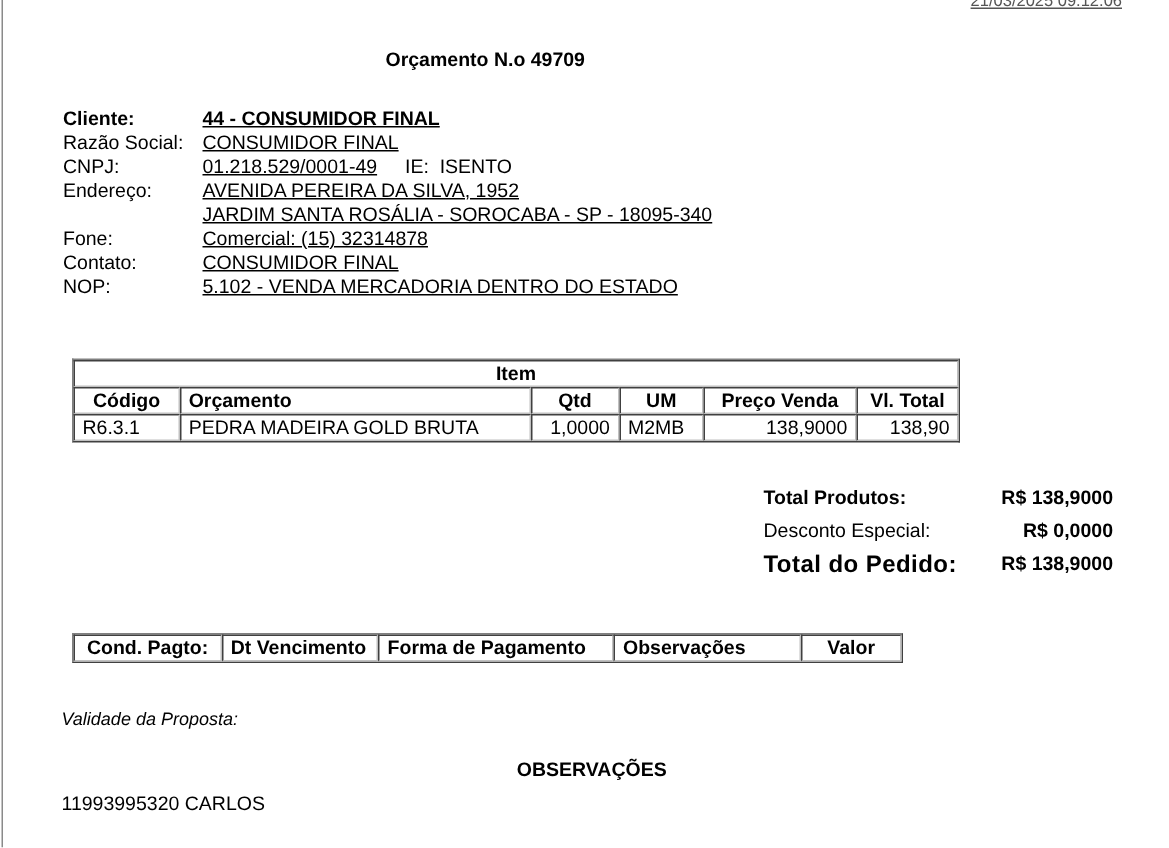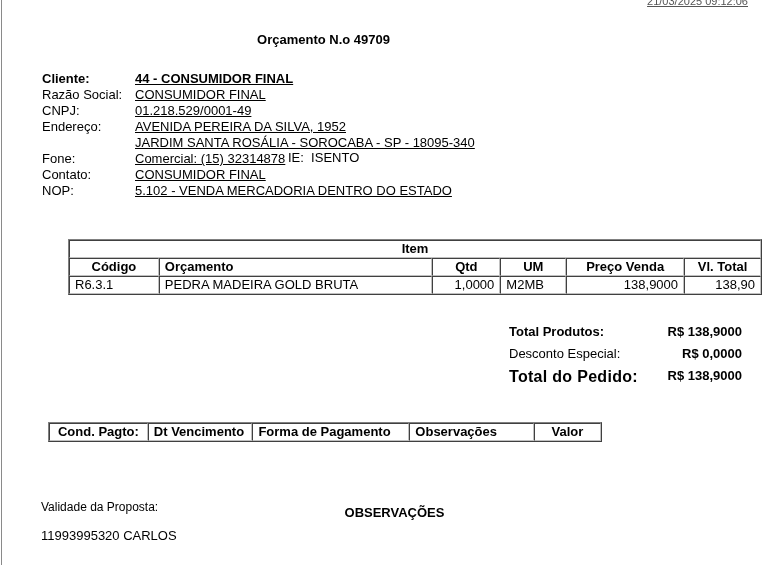--- a/index.html
+++ b/index.html
@@ -13,48 +13,48 @@
     text-decoration: underline;
   }
   .title {
     position: absolute; left: 0; width: 647px; top: 32px; text-align: center;
     font-weight: bold; font-size: 13px;
   }
   .info { position: absolute; left: 42px; top: 71px; }
   .info-row { position: relative; height: 16px; line-height: 16px; white-space: nowrap; }
   .info-row .lbl { position: absolute; left: 0; }
   .info-row .val { position: absolute; left: 93px; text-decoration: underline; }
-  .info-row .ie { position: absolute; left: 246px; margin-top: 47px; }
+  .info-row .ie { position: absolute; left: 228px; }
   .bold { font-weight: bold; }
 
   table.grid {
     position: absolute; border-collapse: separate; border-spacing: 0;
     border: 1px solid #808080; border-right-color: #404040; border-bottom-color: #404040;
     font-size: 13px;
   }
   table.grid td, table.grid th {
     border: 1px solid #808080; border-top-color: #404040; border-left-color: #404040;
     border-right-color: #c0c0c0; border-bottom-color: #c0c0c0;
     padding: 0 5px; height: 16px; line-height: 16px; white-space: nowrap;
   }
   table.grid th { font-weight: bold; }
-  .items { left: 48px; top: 239px; width: 694px; margin-left: 20px; }
+  .items { left: 48px; top: 239px; width: 592px; }
   .pay { left: 48px; top: 422px; width: 554px; }
   .c { text-align: center; }
   .r { text-align: right; }
   .l { text-align: left; }
 
   .totals { position: absolute; left: 509px; top: 324px; width: 233px; }
   .tot-row { position: relative; height: 22px; text-align: center; }
   .tot-row .tl { position: absolute; left: 0; }
   .tot-row .tv { position: absolute; right: 0; }
   .tot-main .tl { font-size: 16px; font-weight: bold; letter-spacing: 0.3px; }
   .tot-main .tv { font-weight: bold; font-size: 13px; }
 
-  .validade { position: absolute; left: 41px; top: 500px; font-size: 12px; }
+  .validade { position: absolute; left: 41px; top: 472px; font-size: 12px; font-style: italic; }
   .obs-title { position: absolute; left: 0; width: 789px; top: 505px; text-align: center; font-weight: bold; }
   .obs-text { position: absolute; left: 41px; top: 528px; }
 </style>
 </head>
 <body>
 
 <div class="left-rule"></div>
 
 <div class="timestamp">21/03/2025 09:12:06</div>
 <div class="title">Orçamento N.o 49709</div>

